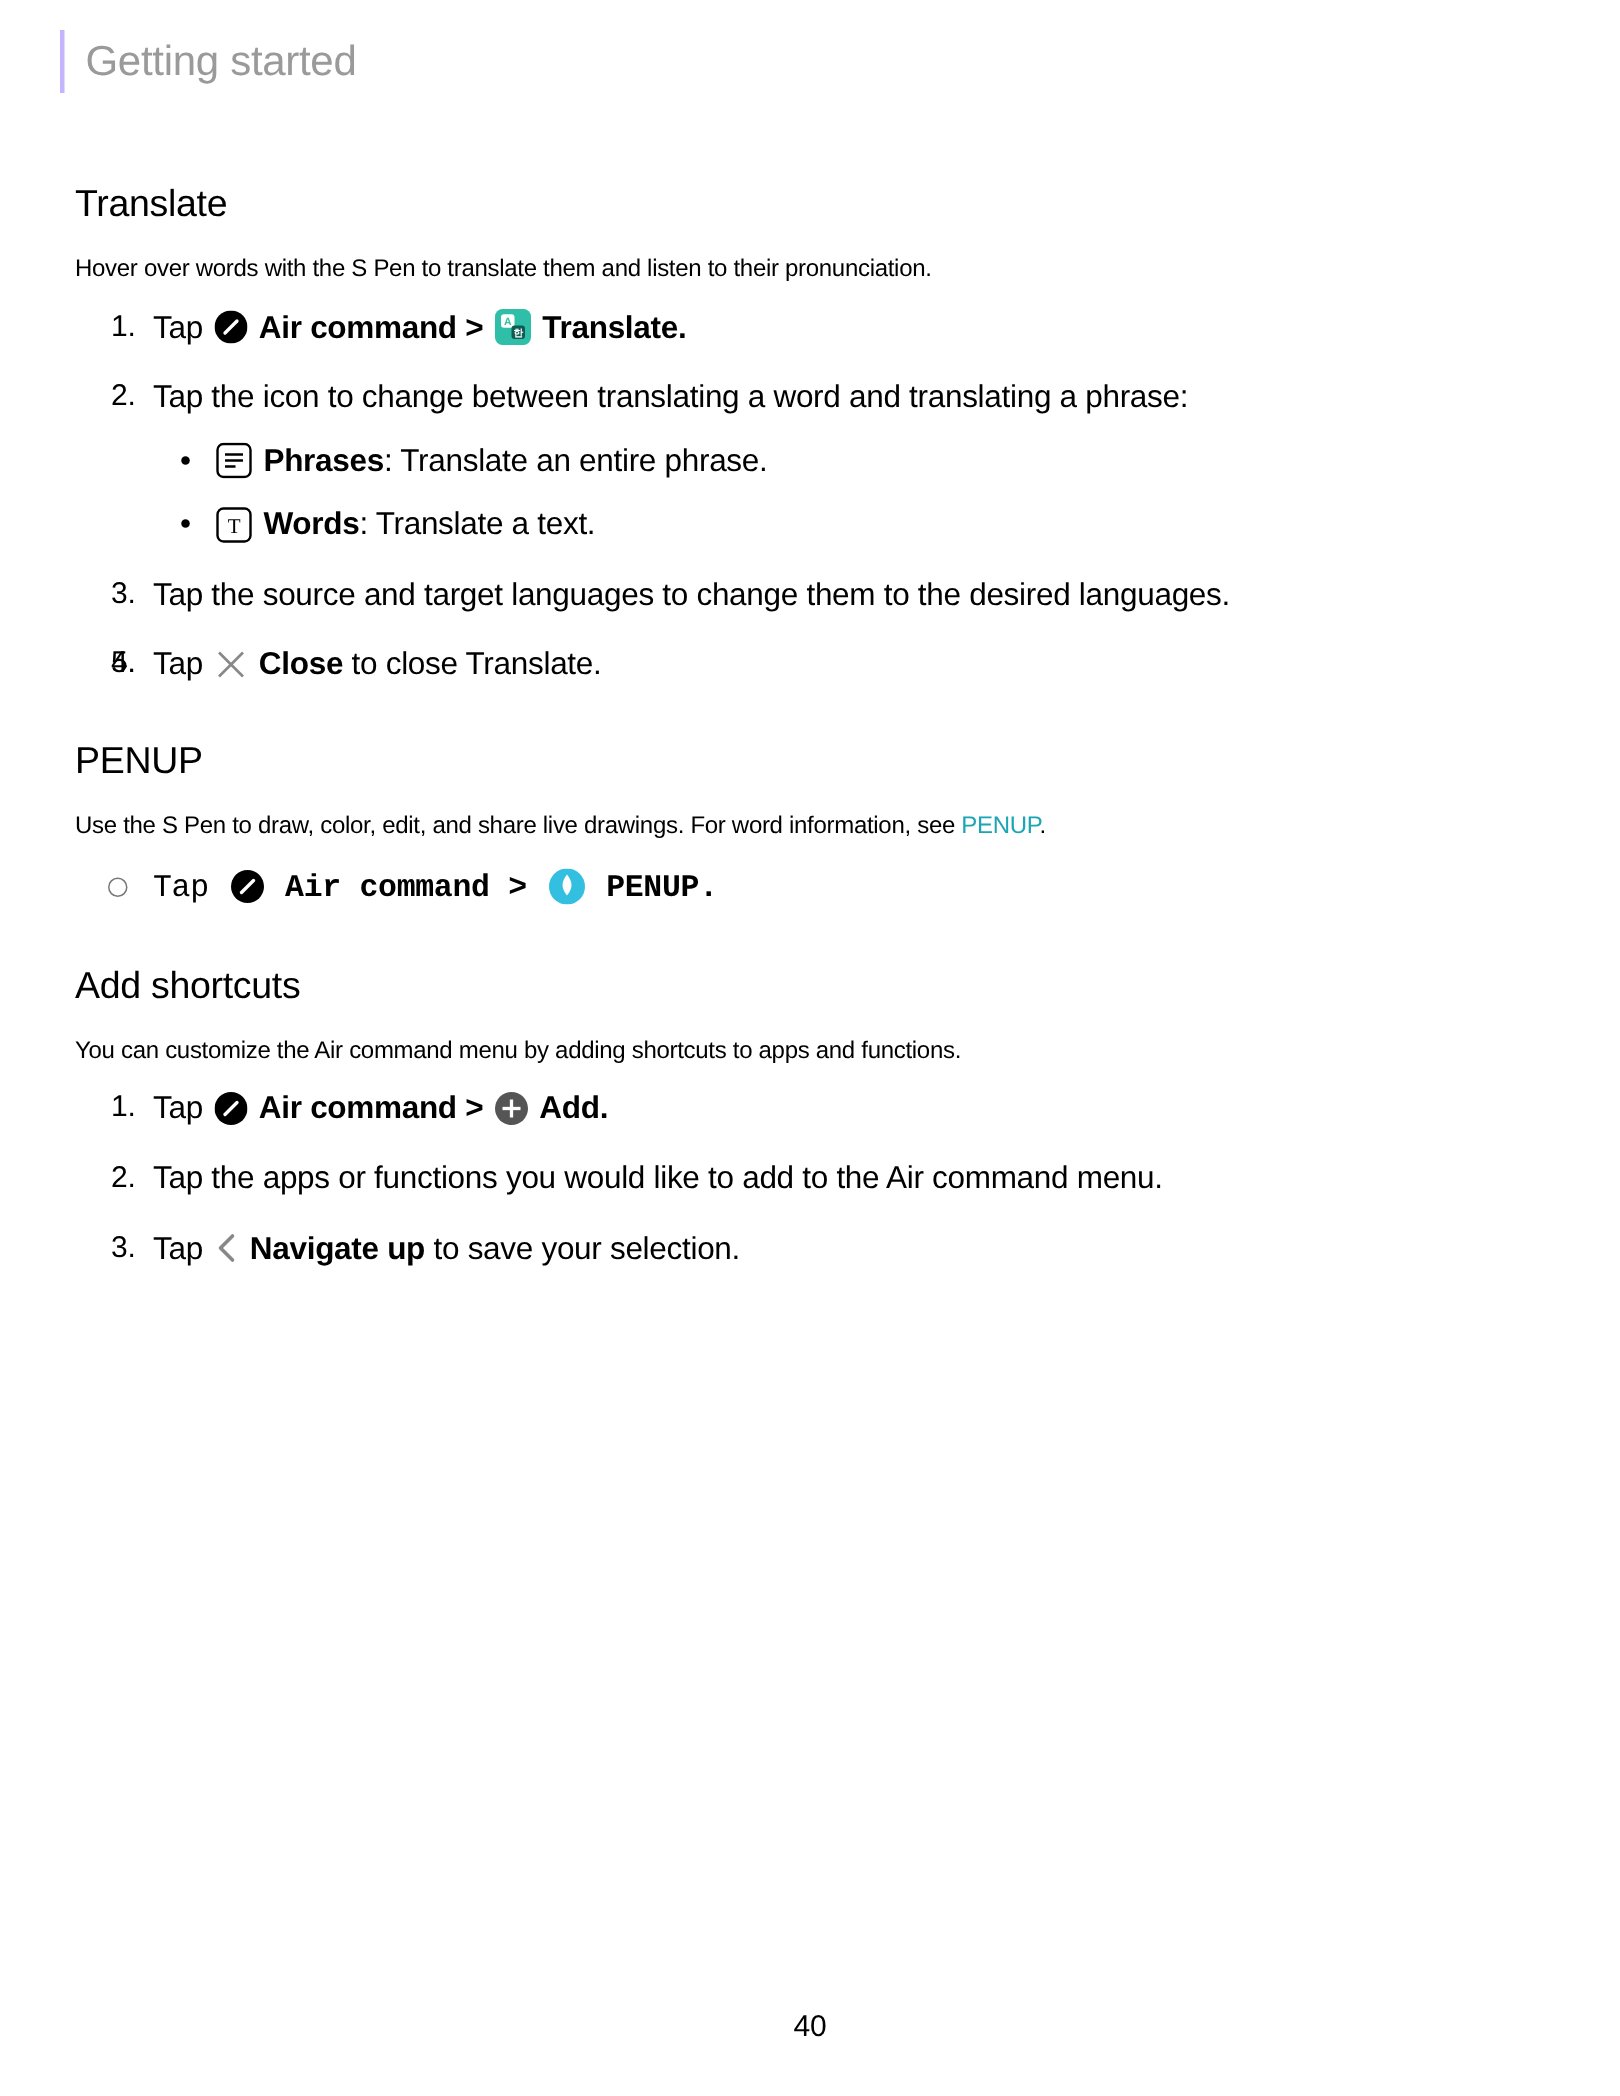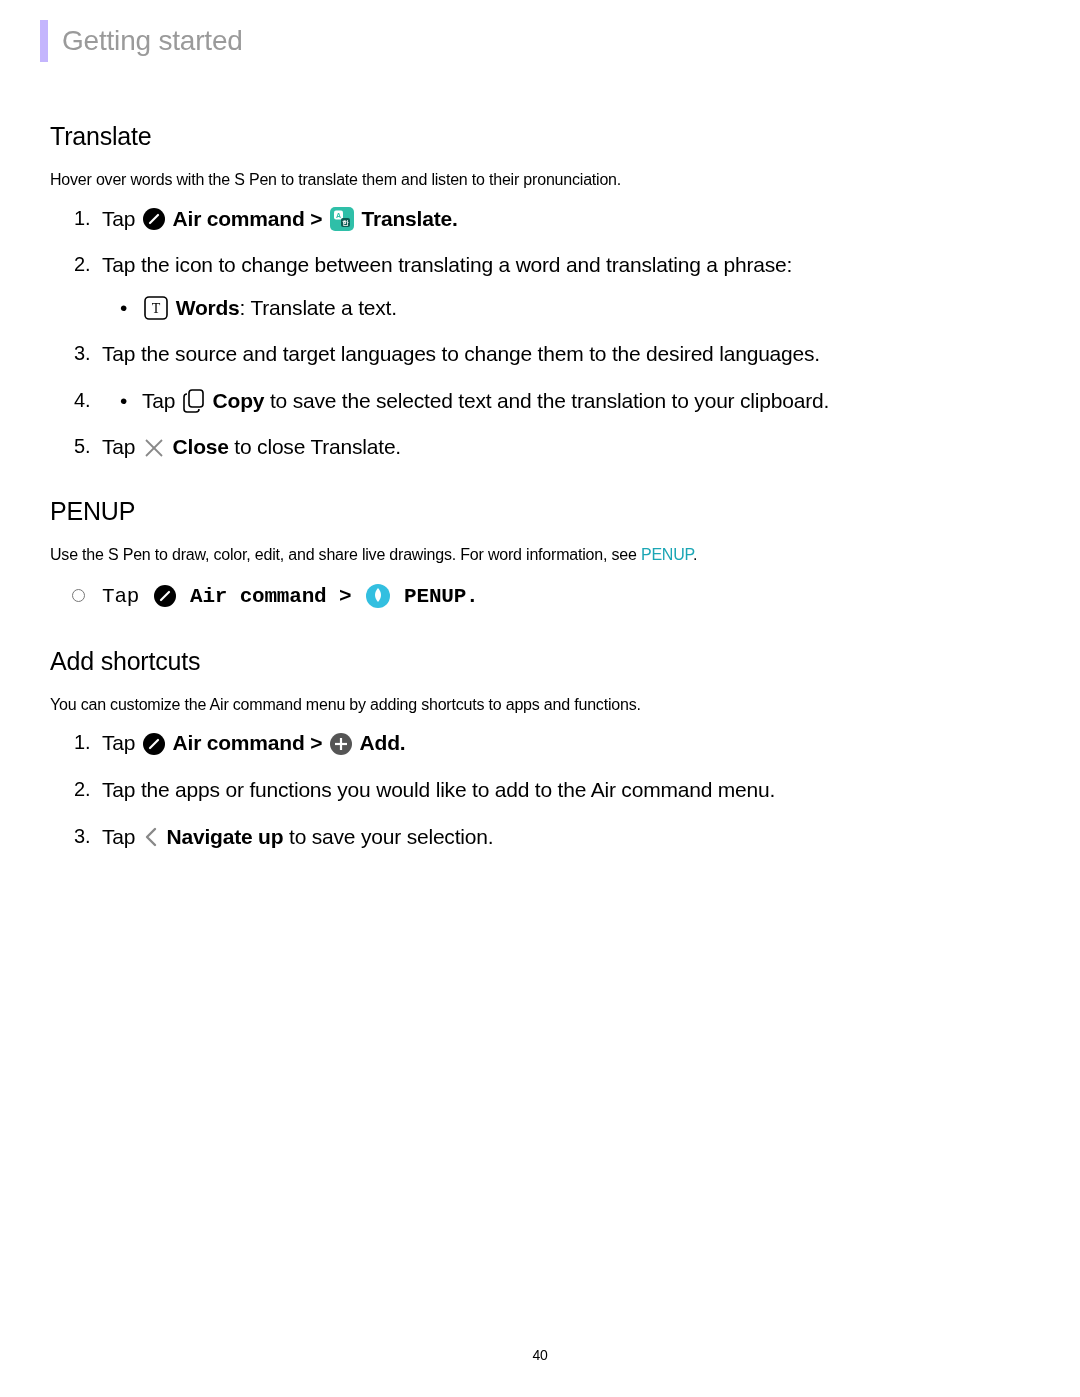--- a/index.html
+++ b/index.html
@@ -8,21 +8,21 @@
     font-size: 21px;
     line-height: 1.55;
     color: #000;
     width: 1080px;
     min-height: 1397px;
     padding: 20px 50px 40px 50px;
     position: relative;
     letter-spacing: -0.2px;
   }
   .header {
-    border-left: 8px solid #c4b5fd;
+    border-left: 3px solid #c4b5fd;
     padding-left: 14px;
     margin-bottom: 55px;
     margin-left: -10px;
     height: 42px;
     display: flex;
     align-items: center;
   }
   .header-text { color: #9a9a9a; font-size: 28px; font-weight: 400; }
   h2 { font-weight: 500; font-size: 25px; margin-bottom: 12px; margin-top: 28px; }
   p { margin-bottom: 8px; font-size: 16px; }
@@ -67,21 +67,21 @@
   }
   .b { font-weight: 700; }
   .link { color: #1ba6b5; }
   .icon { display: inline-flex; vertical-align: middle; margin: 0 2px; position: relative; top: -1px; }
   .icon svg { display: block; }
   .pagenum {
     position: absolute;
     bottom: 30px;
     left: 0; right: 0;
     text-align: center;
-    font-size: 14px;
+    font-size: 20px;
   }
 </style>
 </head>
 <body>
 
 <div class="header">
   <span class="header-text">Getting started</span>
 </div>
 
 <h2>Translate</h2>
@@ -105,44 +105,45 @@
           <text x="8.5" y="10.5" font-size="7" fill="#2fbfa8" font-weight="bold" text-anchor="middle">A</text>
           <rect x="11" y="11" width="9" height="9" rx="2" fill="#0e5b52"></rect>
           <text x="15.5" y="18" font-size="6.5" fill="#fff" font-weight="bold" text-anchor="middle">한</text>
         </svg>
     </span>
     <span class="b">Translate</span><span class="b">.</span>
   </li>
   <li>
     <span>Tap the icon to change between translating a word and translating a phrase:</span>
     <ul class="sub">
+      <li>
+        <span class="icon">
+          <svg width="24" height="24" viewBox="0 0 24 24">
+              <rect x="1" y="1" width="22" height="22" rx="4" fill="none" stroke="#000" stroke-width="1.6"></rect>
+              <line x1="6" y1="8" x2="18" y2="8" stroke="#000" stroke-width="1.6"></line>
+              <line x1="6" y1="12" x2="18" y2="12" stroke="#000" stroke-width="1.6"></line>
+              <line x1="6" y1="16" x2="13" y2="16" stroke="#000" stroke-width="1.6"></line>
+            </svg>
+        </span>
+        <span class="b">Phrases</span><span>: Translate an entire phrase.</span>
+      </li>
       <li>
         <span class="icon">
           <svg width="24" height="24" viewBox="0 0 24 24">
               <rect x="1" y="1" width="22" height="22" rx="4" fill="none" stroke="#000" stroke-width="1.6"></rect>
               <text x="12" y="17" font-size="14" font-family="serif" text-anchor="middle" fill="#000">T</text>
             </svg>
         </span>
         <span class="b">Words</span><span>: Translate a text.</span>
       </li>
     </ul>
   </li>
   <li>Tap the source and target languages to change them to the desired languages.</li>
   <li>
     <ul class="sub">
-      <li>
-        <span>Tap</span>
-        <span class="icon">
-          <svg width="22" height="24" viewBox="0 0 22 24">
-              <rect x="6" y="1" width="14" height="17" rx="3" fill="none" stroke="#000" stroke-width="1.6"></rect>
-              <path d="M4 5 Q1 5 1 8 L1 20 Q1 23 4 23 L13 23 Q16 23 16 20" fill="none" stroke="#000" stroke-width="1.6"></path>
-            </svg>
-        </span>
-        <span class="b">Copy</span><span> to save the selected text and the translation to your clipboard.</span>
-      </li>
     </ul>
   </li>
   <li>
     <span>Tap</span>
     <span class="icon">
       <svg width="22" height="22" viewBox="0 0 22 22">
           <line x1="3" y1="3" x2="19" y2="19" stroke="#888" stroke-width="1.8"></line>
           <line x1="19" y1="3" x2="3" y2="19" stroke="#888" stroke-width="1.8"></line>
         </svg>
     </span>

